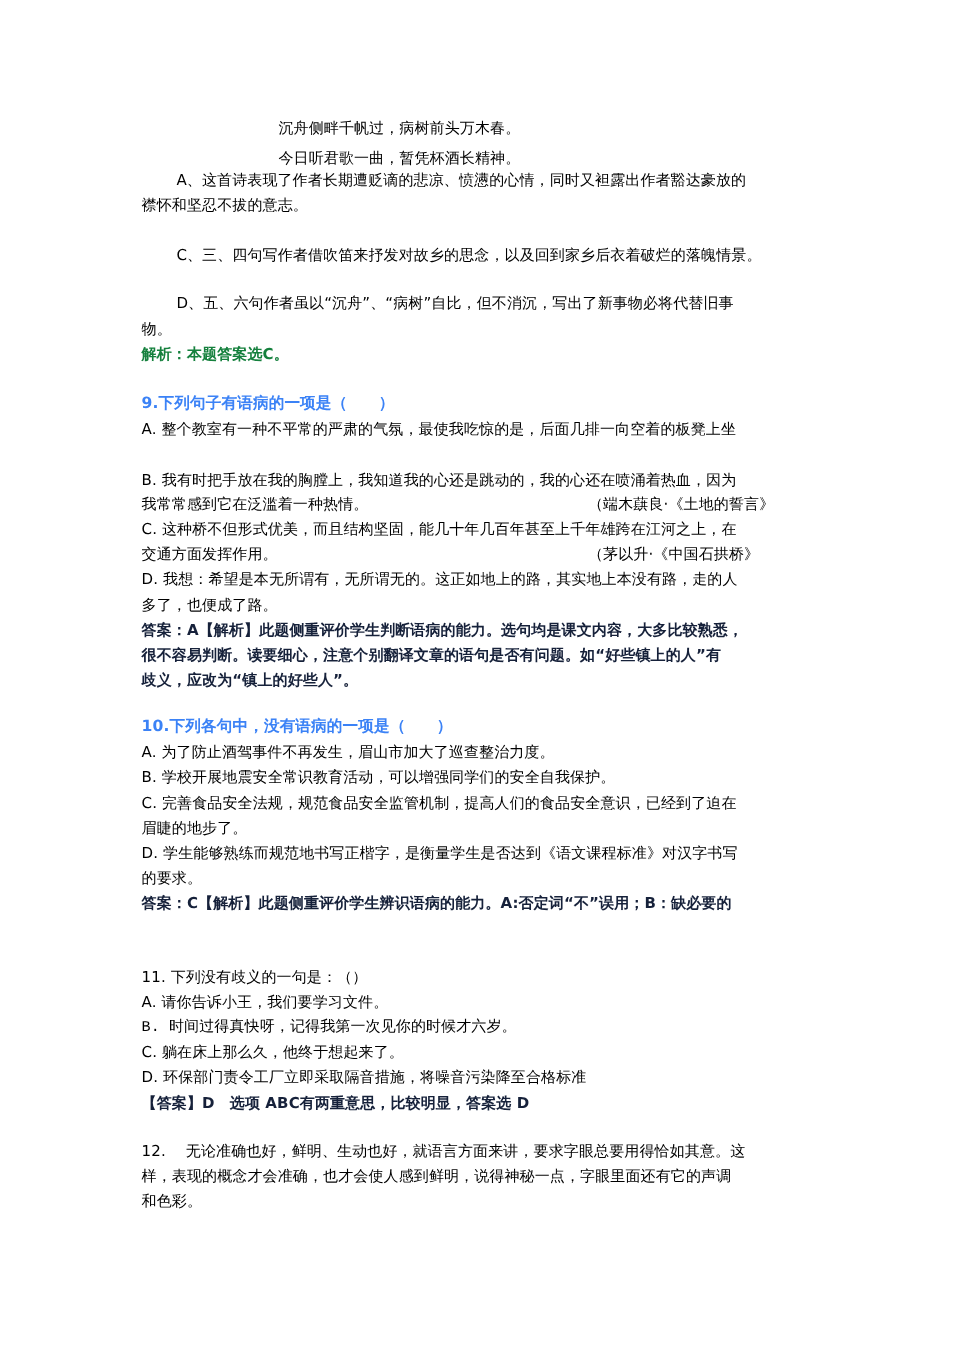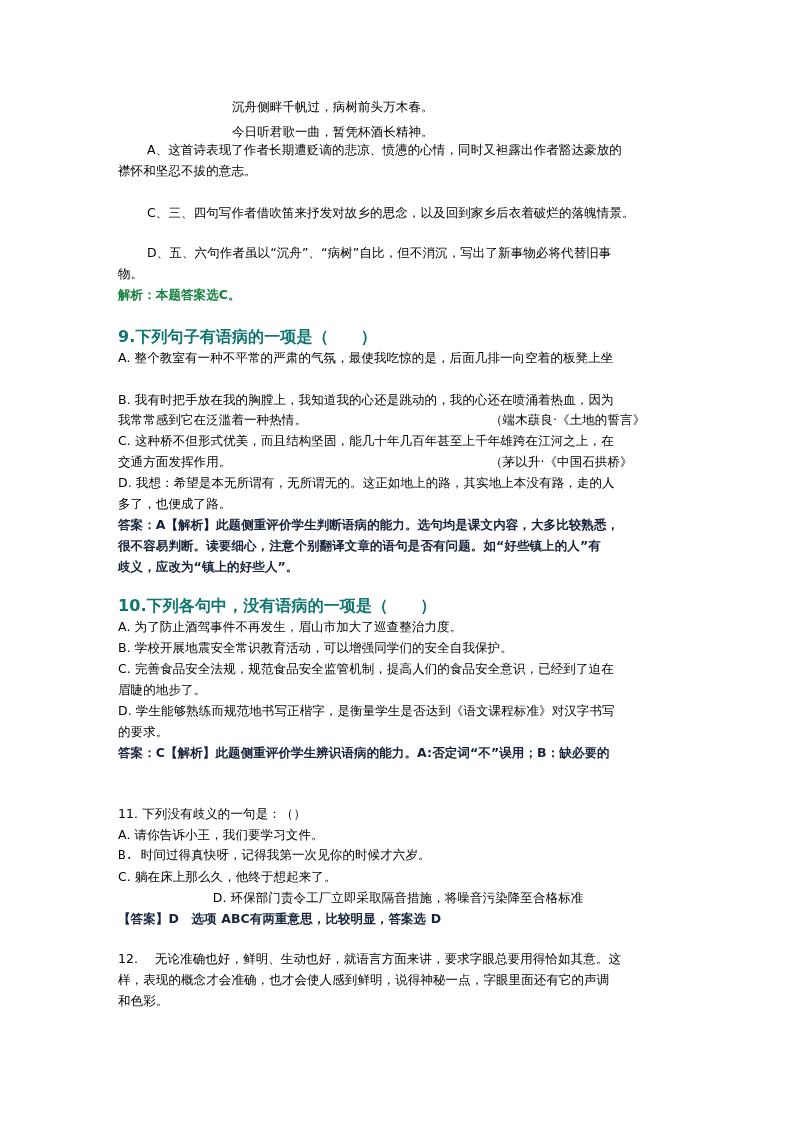--- a/index.html
+++ b/index.html
@@ -2,21 +2,21 @@
 <html><head>
 <meta charset="utf-8">
 <style>
   html, body { margin: 0; padding: 0; background: #ffffff; }
   body { width: 794px; height: 1123px; position: relative; overflow: hidden;
          font-family: "DejaVu Sans", "Liberation Sans", sans-serif; color: #000; }
   .page { position: absolute; left: 0; top: 0; width: 794px; height: 1123px; }
   .line { position: absolute; left: 118px; width: 560px; font-size: 12.5px; line-height: 16px; white-space: nowrap; letter-spacing: 0.1px; }
   .bold { font-weight: bold; color: #15803d; }
   .answer { font-weight: bold; color: #16213a; }
-  .q { font-weight: bold; color: #0f766e; font-size: 16px; }
+  .q { font-weight: bold; color: #3b82f6; font-size: 13px; }
   .src { position: absolute; left: 490px; }
 </style>
 </head>
 <body>
 
 <div class="page">
 
   <div class="line" style="top:99px; left:232px;">沉舟侧畔千帆过，病树前头万木春。</div>
   <div class="line" style="top:124px; left:232px;">今日听君歌一曲，暂凭杯酒长精神。</div>
 
@@ -51,20 +51,20 @@
   <div class="line" style="top:661px;">C. 完善食品安全法规，规范食品安全监管机制，提高人们的食品安全意识，已经到了迫在</div>
   <div class="line" style="top:682px;">眉睫的地步了。</div>
   <div class="line" style="top:703px;">D. 学生能够熟练而规范地书写正楷字，是衡量学生是否达到《语文课程标准》对汉字书写</div>
   <div class="line" style="top:724px;">的要求。</div>
   <div class="line answer" style="top:745px;">答案：C【解析】此题侧重评价学生辨识语病的能力。A:否定词“不”误用；B：缺必要的</div>
 
   <div class="line" style="top:806px;">11. 下列没有歧义的一句是：（）</div>
   <div class="line" style="top:827px;">A. 请你告诉小王，我们要学习文件。</div>
   <div class="line" style="top:848px;font-family:Liberation Mono, monospace;">B. 时间过得真快呀，记得我第一次见你的时候才六岁。</div>
   <div class="line" style="top:869px;">C. 躺在床上那么久，他终于想起来了。</div>
-  <div class="line" style="top:890px;text-align:center;">D. 环保部门责令工厂立即采取隔音措施，将噪音污染降至合格标准</div>
+  <div class="line" style="top:890px;">D. 环保部门责令工厂立即采取隔音措施，将噪音污染降至合格标准</div>
   <div class="line answer" style="top:911px;">【答案】D　选项 ABC有两重意思，比较明显，答案选 D</div>
 
   <div class="line" style="top:951px;">12.　 无论准确也好，鲜明、生动也好，就语言方面来讲，要求字眼总要用得恰如其意。这</div>
   <div class="line" style="top:972px;">样，表现的概念才会准确，也才会使人感到鲜明，说得神秘一点，字眼里面还有它的声调</div>
   <div class="line" style="top:993px;">和色彩。</div>
 
 </div>
 
 </body></html>

